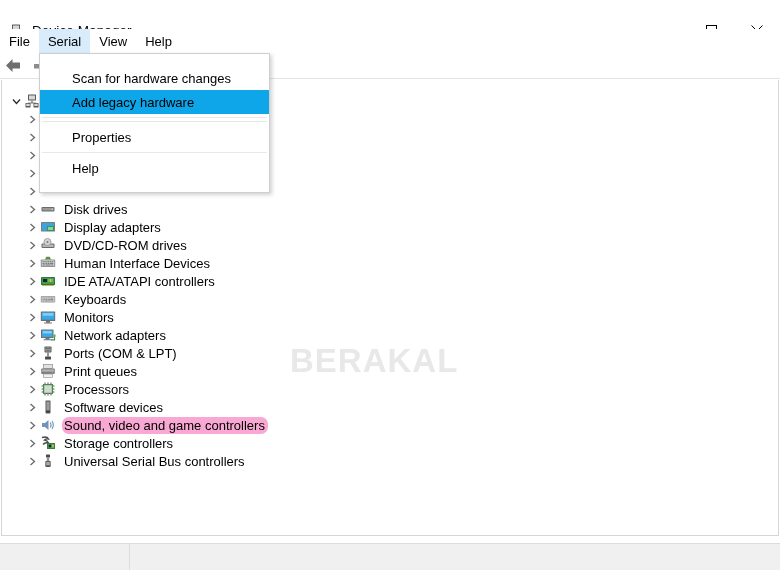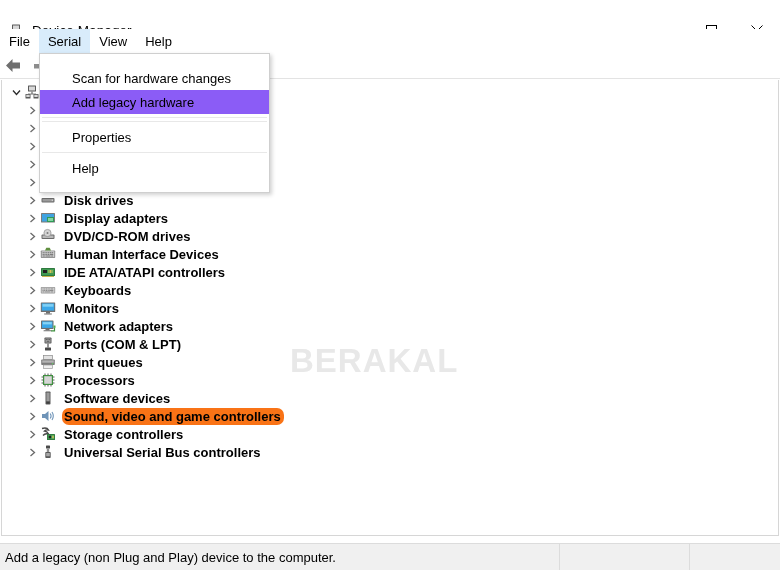--- a/index.html
+++ b/index.html
@@ -77,42 +77,41 @@
     position: absolute; left: 1px; top: 80px;
     width: 778px; height: 456px;
     background: #ffffff;
     border: 1px solid #d6d6d6;
     border-top: none;
     box-sizing: border-box;
     overflow: hidden;
   }
   .tree {
     position: relative;
-    padding-top: 3px;
-    font-weight: bold;
+    padding-top: 12px;
   }
   .row {
     height: 18px;
     display: flex; align-items: center;
     font-size: 13px; color: #000;
     white-space: nowrap;
   }
   .row .chev {
     width: 16px; height: 18px; flex: none;
     display: flex; align-items: center; justify-content: center;
   }
   .row .ico {
     width: 16px; height: 16px; flex: none;
     margin-right: 6px; position: relative;
   }
   .row .lbl {
     padding: 1px 3px 1px 2px;
     line-height: 15px;
   }
-  .row.selected .lbl { background: #f97316; border-radius: 7px; }
+  .row.selected .lbl { background: #f9a8d4; border-radius: 7px; }
   .indent0 { padding-left: 6px; }
   .indent1 { padding-left: 22px; }
 
   
   .watermark {
     position: absolute;
     left: 288px; top: 262px;
     font-size: 33px; font-weight: bold;
     color: #e8e8e8;
     letter-spacing: 1px;
@@ -157,21 +156,21 @@
     box-sizing: border-box;
     z-index: 50;
   }
   .dd-item {
     height: 24px;
     display: flex; align-items: center;
     padding-left: 32px;
     font-size: 13px; color: #000;
     box-sizing: border-box;
   }
-  .dd-item.highlight { background: #8b5cf6; }
+  .dd-item.highlight { background: #0ea5e9; }
   .dd-sep {
     height: 1px; background: #e8e8e8;
     margin: 3px 2px 3px 2px;
   }
 </style>
 </head>
 <body>
 
 <div id="app">
 
@@ -574,18 +573,17 @@
         <div class="dd-item highlight">Add legacy hardware</div>
         <div class="dd-sep"></div>
         <div class="dd-sep"></div>
         <div class="dd-item">Properties</div>
         <div class="dd-sep"></div>
         <div class="dd-item">Help</div>
       </div>
   </div>
 
   <div class="statusbar">
-    <div class="status-main">Add a legacy (non Plug and Play) device to the computer.</div>
     <div class="status-pane p1"></div>
     <div class="status-pane p2"></div>
   </div>
 
 </div>
 
 </body></html>

